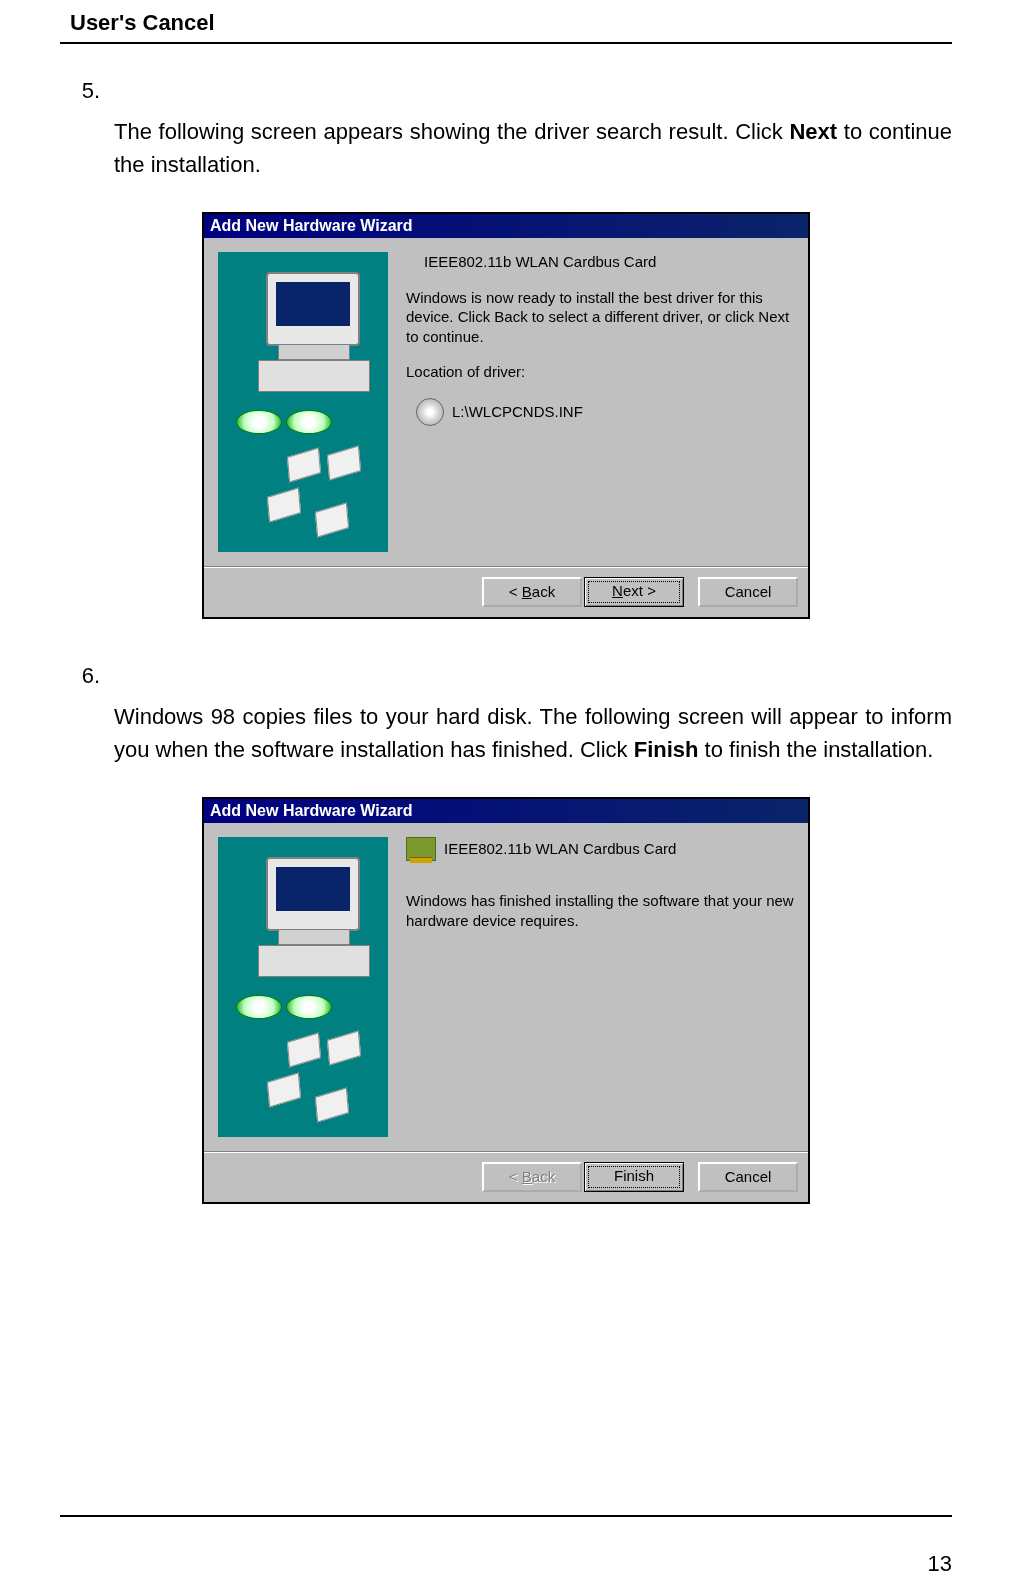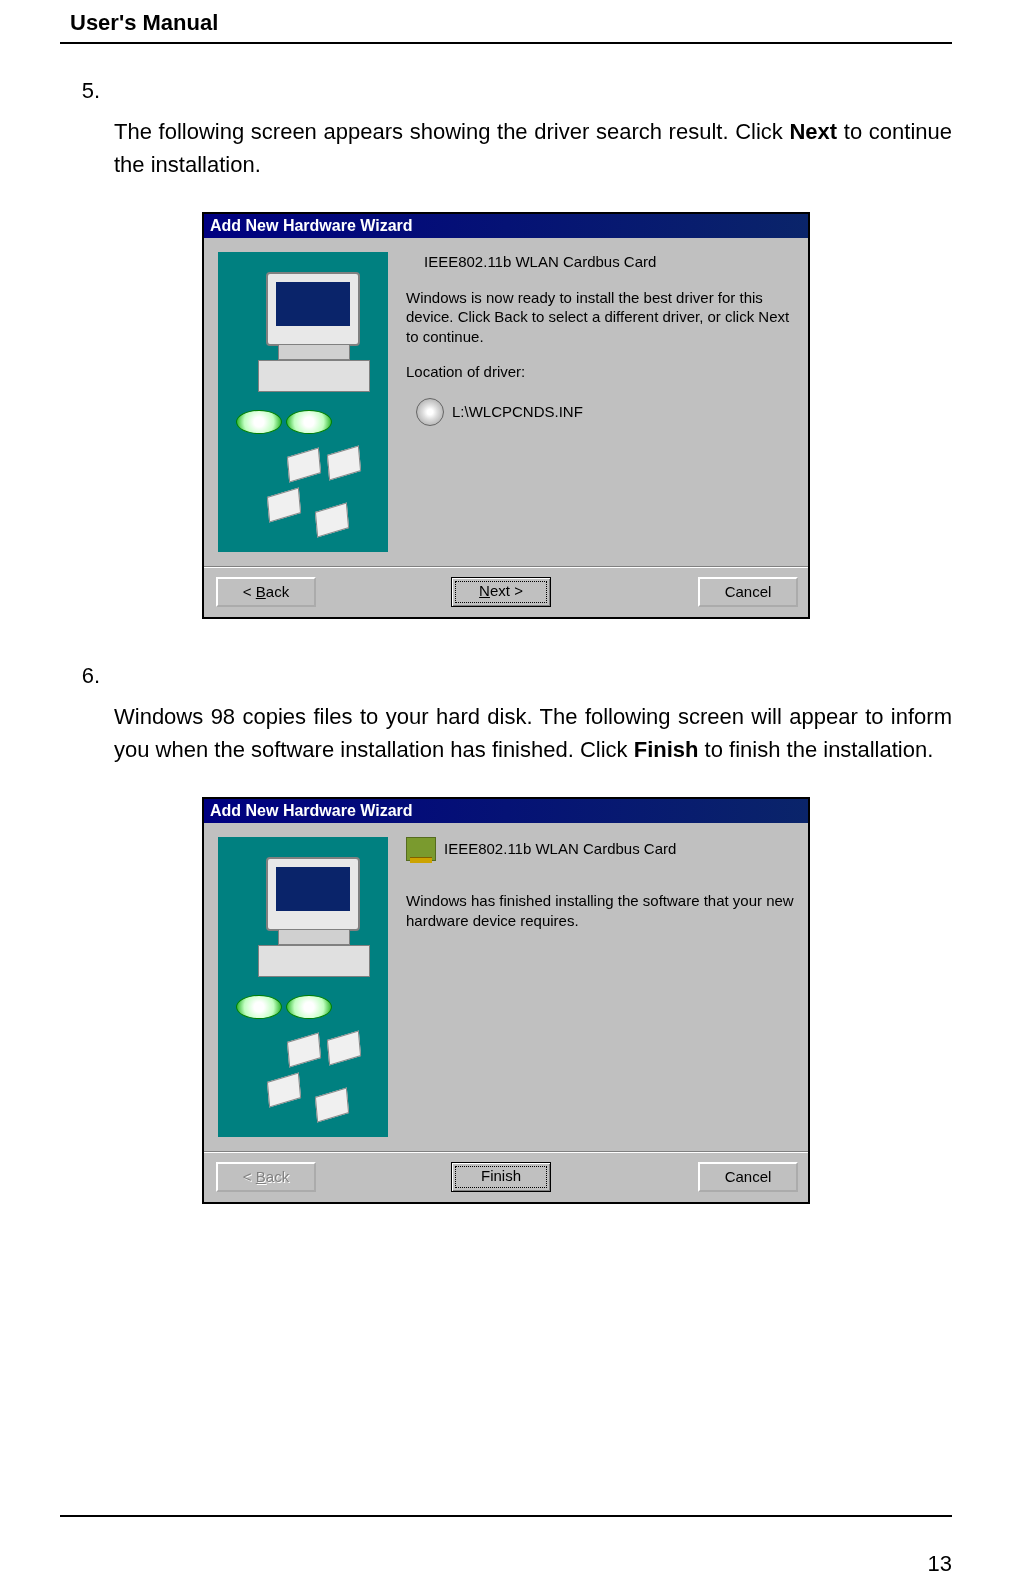--- a/index.html
+++ b/index.html
@@ -154,22 +154,22 @@
   }
   .card-icon{
     width:28px;height:22px;background:#7a9a2e;border:1px solid #556b1f;flex-shrink:0;position:relative;
   }
   .card-icon::before{content:"";position:absolute;bottom:-3px;left:3px;right:3px;height:5px;background:#cca300;border-top:1px solid #806000;}
   .button-row {
     border-top: 1.5px solid #808080;
     box-shadow: inset 0 1px 0 #fff;
     padding: 10px 10px 10px 12px;
     display: flex;
-    justify-content: space-between;
-    gap: 8px;
+    justify-content: flex-end;
+    gap: 2px;
   }
   .winbtn {
     width: 100px;
     height: 30px;
     background: #c0c0c0;
     border: 2px outset #fff;
     font-family: Tahoma, Arial, sans-serif;
     font-size: 15px;
     text-align: center;
     line-height: 26px;
@@ -184,21 +184,21 @@
   }
   .winbtn.disabled { color: #808080; text-shadow: 1px 1px 0 #fff; }
   .u { text-decoration: underline; }
 </style>
 </head>
 <body>
 
 <div class="page">
 
   <div class="header">
-    <div class="header-title">User's Manual</div>
+    <div class="header-title">User's Cancel</div>
     <hr class="header-rule">
   </div>
 
   <div class="step">
     <div class="step-num">5.</div>
     <div class="step-text">
       <span>The following screen appears showing the driver search result. Click </span><span class="bold">Next</span><span> to continue the installation.</span>
     </div>
   </div>
 

